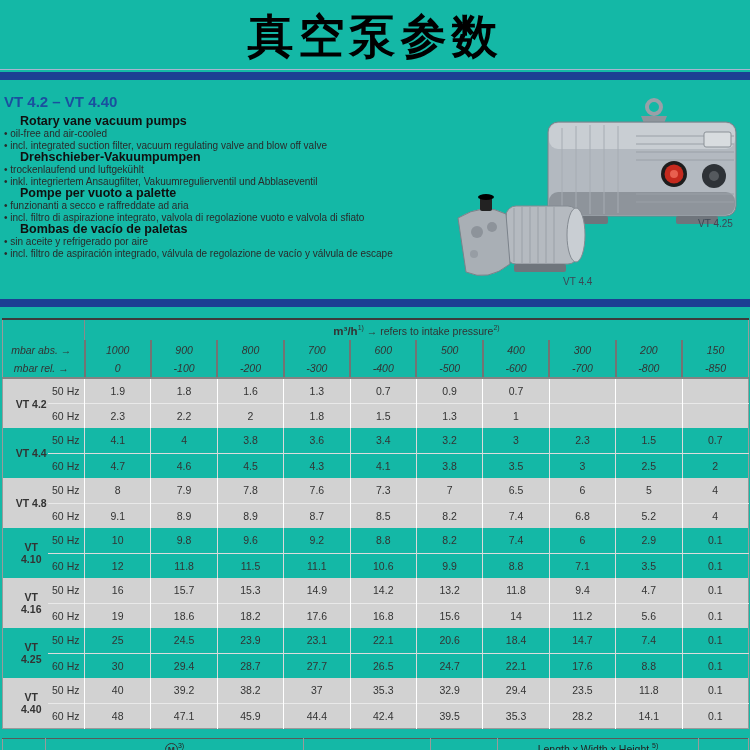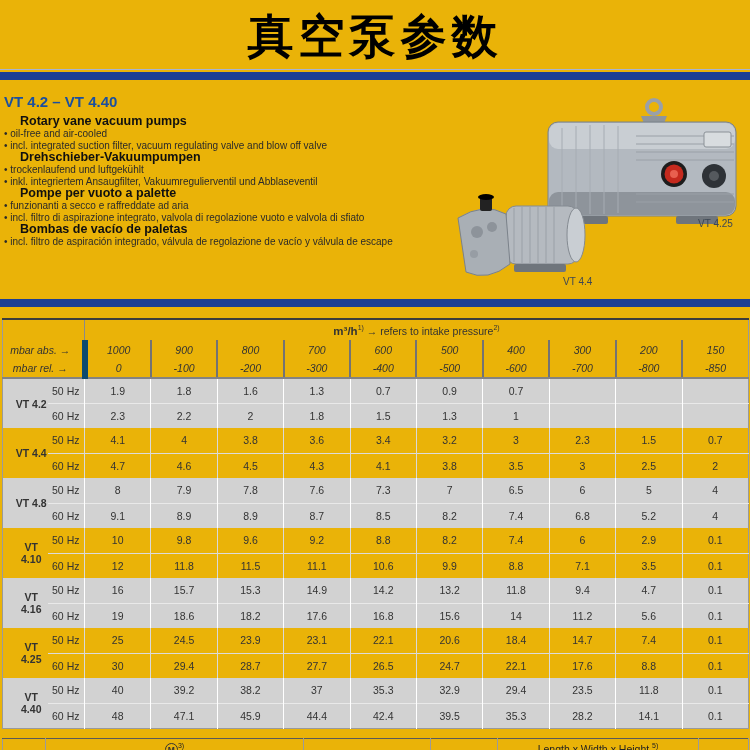--- a/index.html
+++ b/index.html
@@ -1,19 +1,19 @@
 <!DOCTYPE html>
 <html><head>
 <meta charset="utf-8">
 <style>
   * { margin: 0; padding: 0; box-sizing: border-box; }
   html, body { background: #fff; }
   #page {
     position: relative; width: 750px; height: 750px;
-    background: #eab308; overflow: hidden;
+    background: #14b8a6; overflow: hidden;
     font-family: "Liberation Sans", sans-serif; color: #222;
   }
   
   .page-title {
     position: absolute; top: 6px; left: 0; width: 100%;
     text-align: center; font-family: "DejaVu Serif", "Liberation Serif", serif;
     font-weight: 700; font-size: 46px; letter-spacing: 5px; color: #000;
   }
   .rule-thin { position: absolute; top: 69px; left: 0; width: 100%; height: 1px; background: #a9b4cf; }
   .bar-blue  { position: absolute; left: 0; width: 100%; height: 8px; background: #1c3f93; }
@@ -42,21 +42,21 @@
   table.flow {
     border-collapse: collapse; table-layout: fixed; width: 746px;
     border: 1px solid #9a9a9a; border-top: 2px solid #3c3c3c;
   }
   table.flow td { font-size: 10.5px; color: #333; text-align: center; overflow: hidden; }
   tr.hdr-unit td { height: 21px; }
   td.unit-cell { font-size: 10px; color: #222; }
   td.unit-cell b { font-size: 11.5px; }
   td.unit-cell sup, .sup { font-size: 7px; vertical-align: super; }
   tr.hdr-press td { height: 19px; font-style: italic; }
-  td.press-label { text-align: right; padding-right: 4px; border-right: 6px solid #0c4a6e; }
+  td.press-label { text-align: right; padding-right: 4px; border-right: 1px solid #0c4a6e; }
   td.corner { border-right: 1px solid #8a8a8a; }
   td.pcell { border-left: 2px solid #737373; }
   tr.hdr-last td { border-bottom: 2px solid #838383; }
   tbody td { height: 25px; }
   td.model { font-weight: 700; color: #1a4f9f; text-align: center; padding-left: 12px; }
   td.freq  { font-size: 10px; color: #333; }
   td.data  { border-left: 1px solid #d9d9d9; }
   tr.shaded td { background: #d2d2d2; }
   tr.shaded td.data { border-left-color: #fff; }
   tr.second td { border-top: 1px solid #dcdcdc; }
@@ -97,20 +97,21 @@
         <div class="bullet-line">• trockenlaufend und luftgekühlt</div>
         <div class="bullet-line">• inkl. integriertem Ansaugfilter, Vakuumregulierventil und Abblaseventil</div>
       </div>
       <div class="lang-block">
         <div class="lang-heading">Pompe per vuoto a palette</div>
         <div class="bullet-line">• funzionanti a secco e raffreddate ad aria</div>
         <div class="bullet-line">• incl. filtro di aspirazione integrato, valvola di regolazione vuoto e valvola di sfiato</div>
       </div>
       <div class="lang-block">
         <div class="lang-heading">Bombas de vacío de paletas</div>
+        <div class="bullet-line">• sin aceite y refrigerado por aire</div>
         <div class="bullet-line">• incl. filtro de aspiración integrado, válvula de regolazione de vacío y válvula de escape</div>
       </div>
     </div>
 
   <div class="pumps">
     <svg class="svg-vt425" width="205" height="132" viewBox="0 0 205 132">
       <circle cx="116" cy="11" r="7" fill="none" stroke="#9aa0a8" stroke-width="4"></circle>
       <path d="M103 20 L129 20 L125 30 L107 30 Z" fill="#8f959c"></path>
       <rect x="10" y="26" width="188" height="94" rx="10" fill="#b3b9c0" stroke="#7b828a"></rect>
       <rect x="11" y="27" width="186" height="26" rx="9" fill="#c9ced3"></rect>

